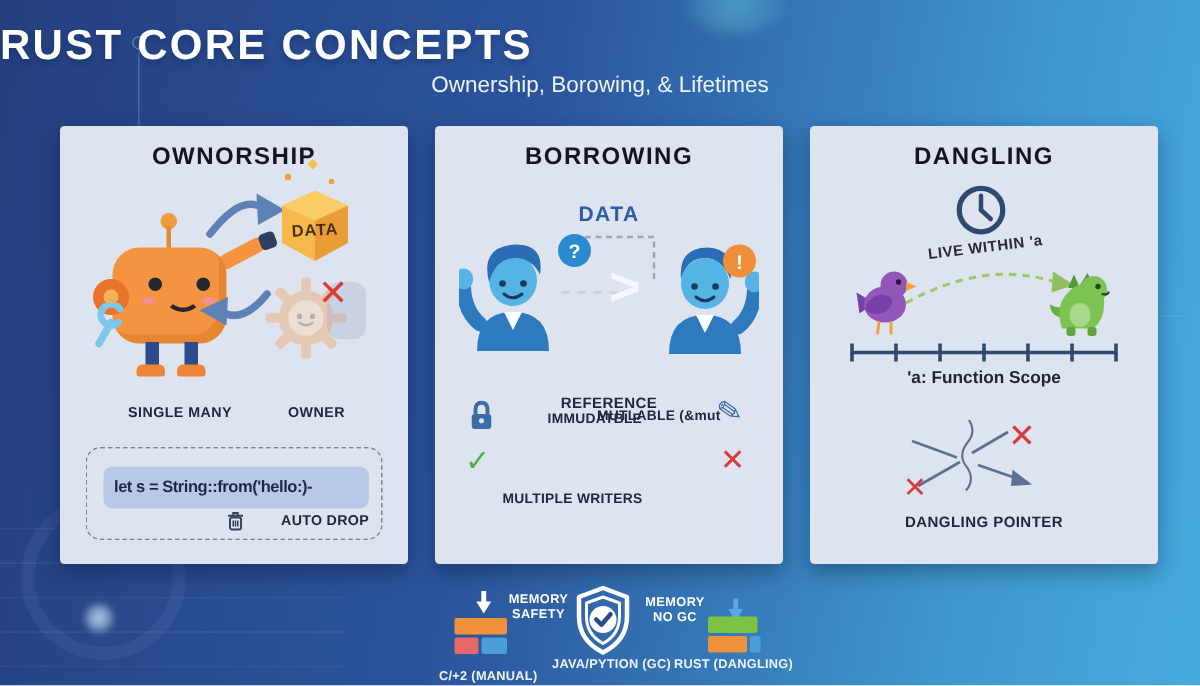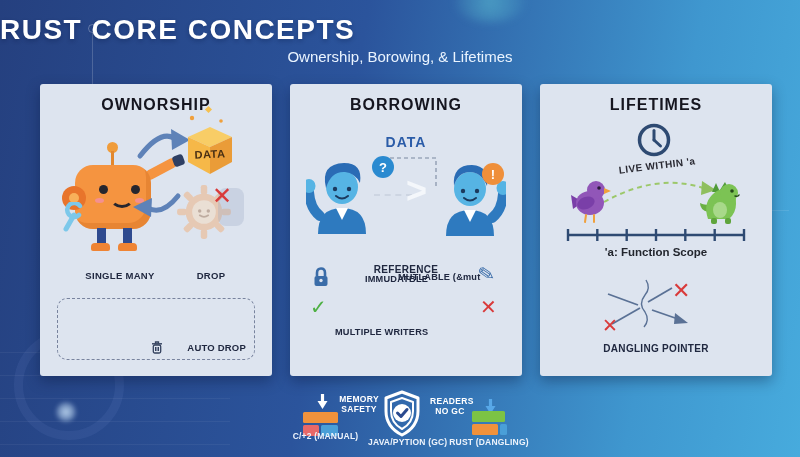--- a/index.html
+++ b/index.html
@@ -103,23 +103,26 @@
       </g>
       <circle cx="26" cy="26" r="11" fill="#fbd9b4"></circle>
       <circle cx="22" cy="25" r="1.6" fill="#9a6a42"></circle>
       <circle cx="30" cy="25" r="1.6" fill="#9a6a42"></circle>
       <path d="M22 29 Q26 32 30 29" stroke="#9a6a42" stroke-width="1.5" fill="none" stroke-linecap="round"></path>
     </svg>
     <div class="abs deco" style="left:178px;top:104px;width:26px;height:38px;background:#9aa8c4;opacity:.3;border-radius:8px;"></div>
     <span class="abs cross" style="left:172px;top:100px;font-size:24px;">✕</span>
 
     <div class="abs small-label" style="left:20px;top:186px;width:120px;">SINGLE MANY</div>
-    <div class="abs small-label" style="left:141px;top:186px;width:60px;">DROP</div>
+    <div class="abs small-label" style="left:141px;top:186px;width:60px;">OWNER</div>
 
     <div class="abs" style="left:17px;top:214px;width:198px;height:62px;border:1.6px dashed #78839e;border-radius:10px;box-sizing:border-box;">
+      <div class="code-pill">
+        <span class="code-text">let s = String::from('hello:)-</span>
+      </div>
       <div class="abs" style="right:8px;bottom:5px;display:flex;align-items:center;gap:4px;">
         <svg width="12" height="14" viewBox="0 0 12 14">
           <path d="M4.5 3.5 V2 H7.5 V3.5" stroke="#33415e" stroke-width="1.3" fill="none"></path>
           <line x1="1" y1="3.8" x2="11" y2="3.8" stroke="#33415e" stroke-width="1.4"></line>
           <rect x="2.3" y="5" width="7.4" height="8" rx="1.5" stroke="#33415e" stroke-width="1.3" fill="none"></rect>
           <line x1="4.5" y1="7" x2="4.5" y2="11" stroke="#33415e" stroke-width="1"></line>
           <line x1="6" y1="7" x2="6" y2="11" stroke="#33415e" stroke-width="1"></line>
           <line x1="7.5" y1="7" x2="7.5" y2="11" stroke="#33415e" stroke-width="1"></line>
         </svg>
         <span class="row-label" style="font-size:9.5px;margin-left:20px;">AUTO DROP</span>
@@ -180,21 +183,21 @@
     <span class="abs row-label" style="left:108px;top:188px;">MUTLABLE (&amp;mut</span>
     <span class="abs" style="left:188px;top:178px;font-size:20px;color:#3a6ca8;transform:rotate(-10deg);">✎</span>
 
     <span class="abs" style="left:20px;top:211px;font-size:20px;font-weight:900;color:#4db043;">✓</span>
     <span class="abs cross" style="left:190px;top:213px;font-size:20px;">✕</span>
 
     <span class="abs row-label" style="left:45px;top:243px;">MULTIPLE WRITERS</span>
   </div>
 
   <div class="panel" style="left:540px;">
-    <div class="panel-title">LIFETIMES</div>
+    <div class="panel-title">DANGLING</div>
 
     <svg class="abs" style="left:96px;top:38px;" width="36" height="36" viewBox="0 0 36 36">
       <circle cx="18" cy="18" r="14.5" stroke="#2e4a72" stroke-width="3.5" fill="none"></circle>
       <path d="M18 18 V8.5" stroke="#2e4a72" stroke-width="3" stroke-linecap="round"></path>
       <path d="M18 18 L24.5 24" stroke="#2e4a72" stroke-width="3" stroke-linecap="round"></path>
     </svg>
 
     <div class="abs" style="left:62px;top:76px;width:110px;text-align:center;font-size:10px;font-weight:700;color:#2a2a33;letter-spacing:.4px;transform:rotate(-7deg);">LIVE WITHIN 'a</div>
 
     <svg class="abs" style="left:58px;top:86px;" width="124" height="40" viewBox="0 0 124 40">
@@ -254,31 +257,31 @@
 
   <svg class="abs" style="left:316px;top:393px;" width="13" height="17" viewBox="0 0 13 17">
     <path d="M6.5 1 V9" stroke="#ffffff" stroke-width="3.2"></path>
     <path d="M1.5 8 L6.5 16 L11.5 8 Z" fill="#ffffff"></path>
   </svg>
   <div class="footer-text" style="left:336px;top:394px;width:46px;">MEMORY SAFETY</div>
 
   <div class="bar" style="left:303px;top:412px;width:35px;height:11px;background:#f0923c;"></div>
   <div class="bar" style="left:303px;top:425px;width:16px;height:11px;background:#e86868;"></div>
   <div class="bar" style="left:321px;top:425px;width:17px;height:11px;background:#4a9fd8;"></div>
-  <div class="footer-label" style="left:288px;top:431px;width:75px;">C/+2 (MANUAL)</div>
+  <div class="footer-label" style="left:288px;top:445px;width:75px;">C/+2 (MANUAL)</div>
 
   <svg class="abs" style="left:382px;top:390px;" width="40" height="48" viewBox="0 0 40 48">
     <path d="M20 2 L36 8 V21 Q36 37 20 45 Q4 37 4 21 V8 Z" stroke="#ffffff" stroke-width="3" fill="none" stroke-linejoin="round"></path>
     <path d="M20 8 L31 12 V21 Q31 33 20 39 Q9 33 9 21 V12 Z" stroke="#ffffff" stroke-width="2" fill="none" stroke-linejoin="round"></path>
     <circle cx="20" cy="23" r="9" fill="#ffffff"></circle>
     <path d="M15.5 23 L19 26.5 L25 19.5" stroke="#2a4a8f" stroke-width="3" fill="none" stroke-linecap="round" stroke-linejoin="round"></path>
   </svg>
   <div class="footer-label" style="left:368px;top:437px;width:66px;">JAVA/PYTION (GC)</div>
 
-  <div class="footer-text" style="left:430px;top:396px;width:40px;">READERS NO GC</div>
+  <div class="footer-text" style="left:430px;top:396px;width:40px;">MEMORY NO GC</div>
   <svg class="abs" style="left:484px;top:398px;" width="13" height="17" viewBox="0 0 13 17">
     <path d="M6.5 1 V9" stroke="#58a8e8" stroke-width="3.2"></path>
     <path d="M1.5 8 L6.5 16 L11.5 8 Z" fill="#58a8e8"></path>
   </svg>
 
   <div class="bar" style="left:472px;top:411px;width:33px;height:11px;background:#7cc344;"></div>
   <div class="bar" style="left:472px;top:424px;width:26px;height:11px;background:#f0923c;"></div>
   <div class="bar" style="left:500px;top:424px;width:7px;height:11px;background:#4a9fd8;"></div>
   <div class="footer-label" style="left:443px;top:437px;width:92px;">RUST (DANGLING)</div>
 

